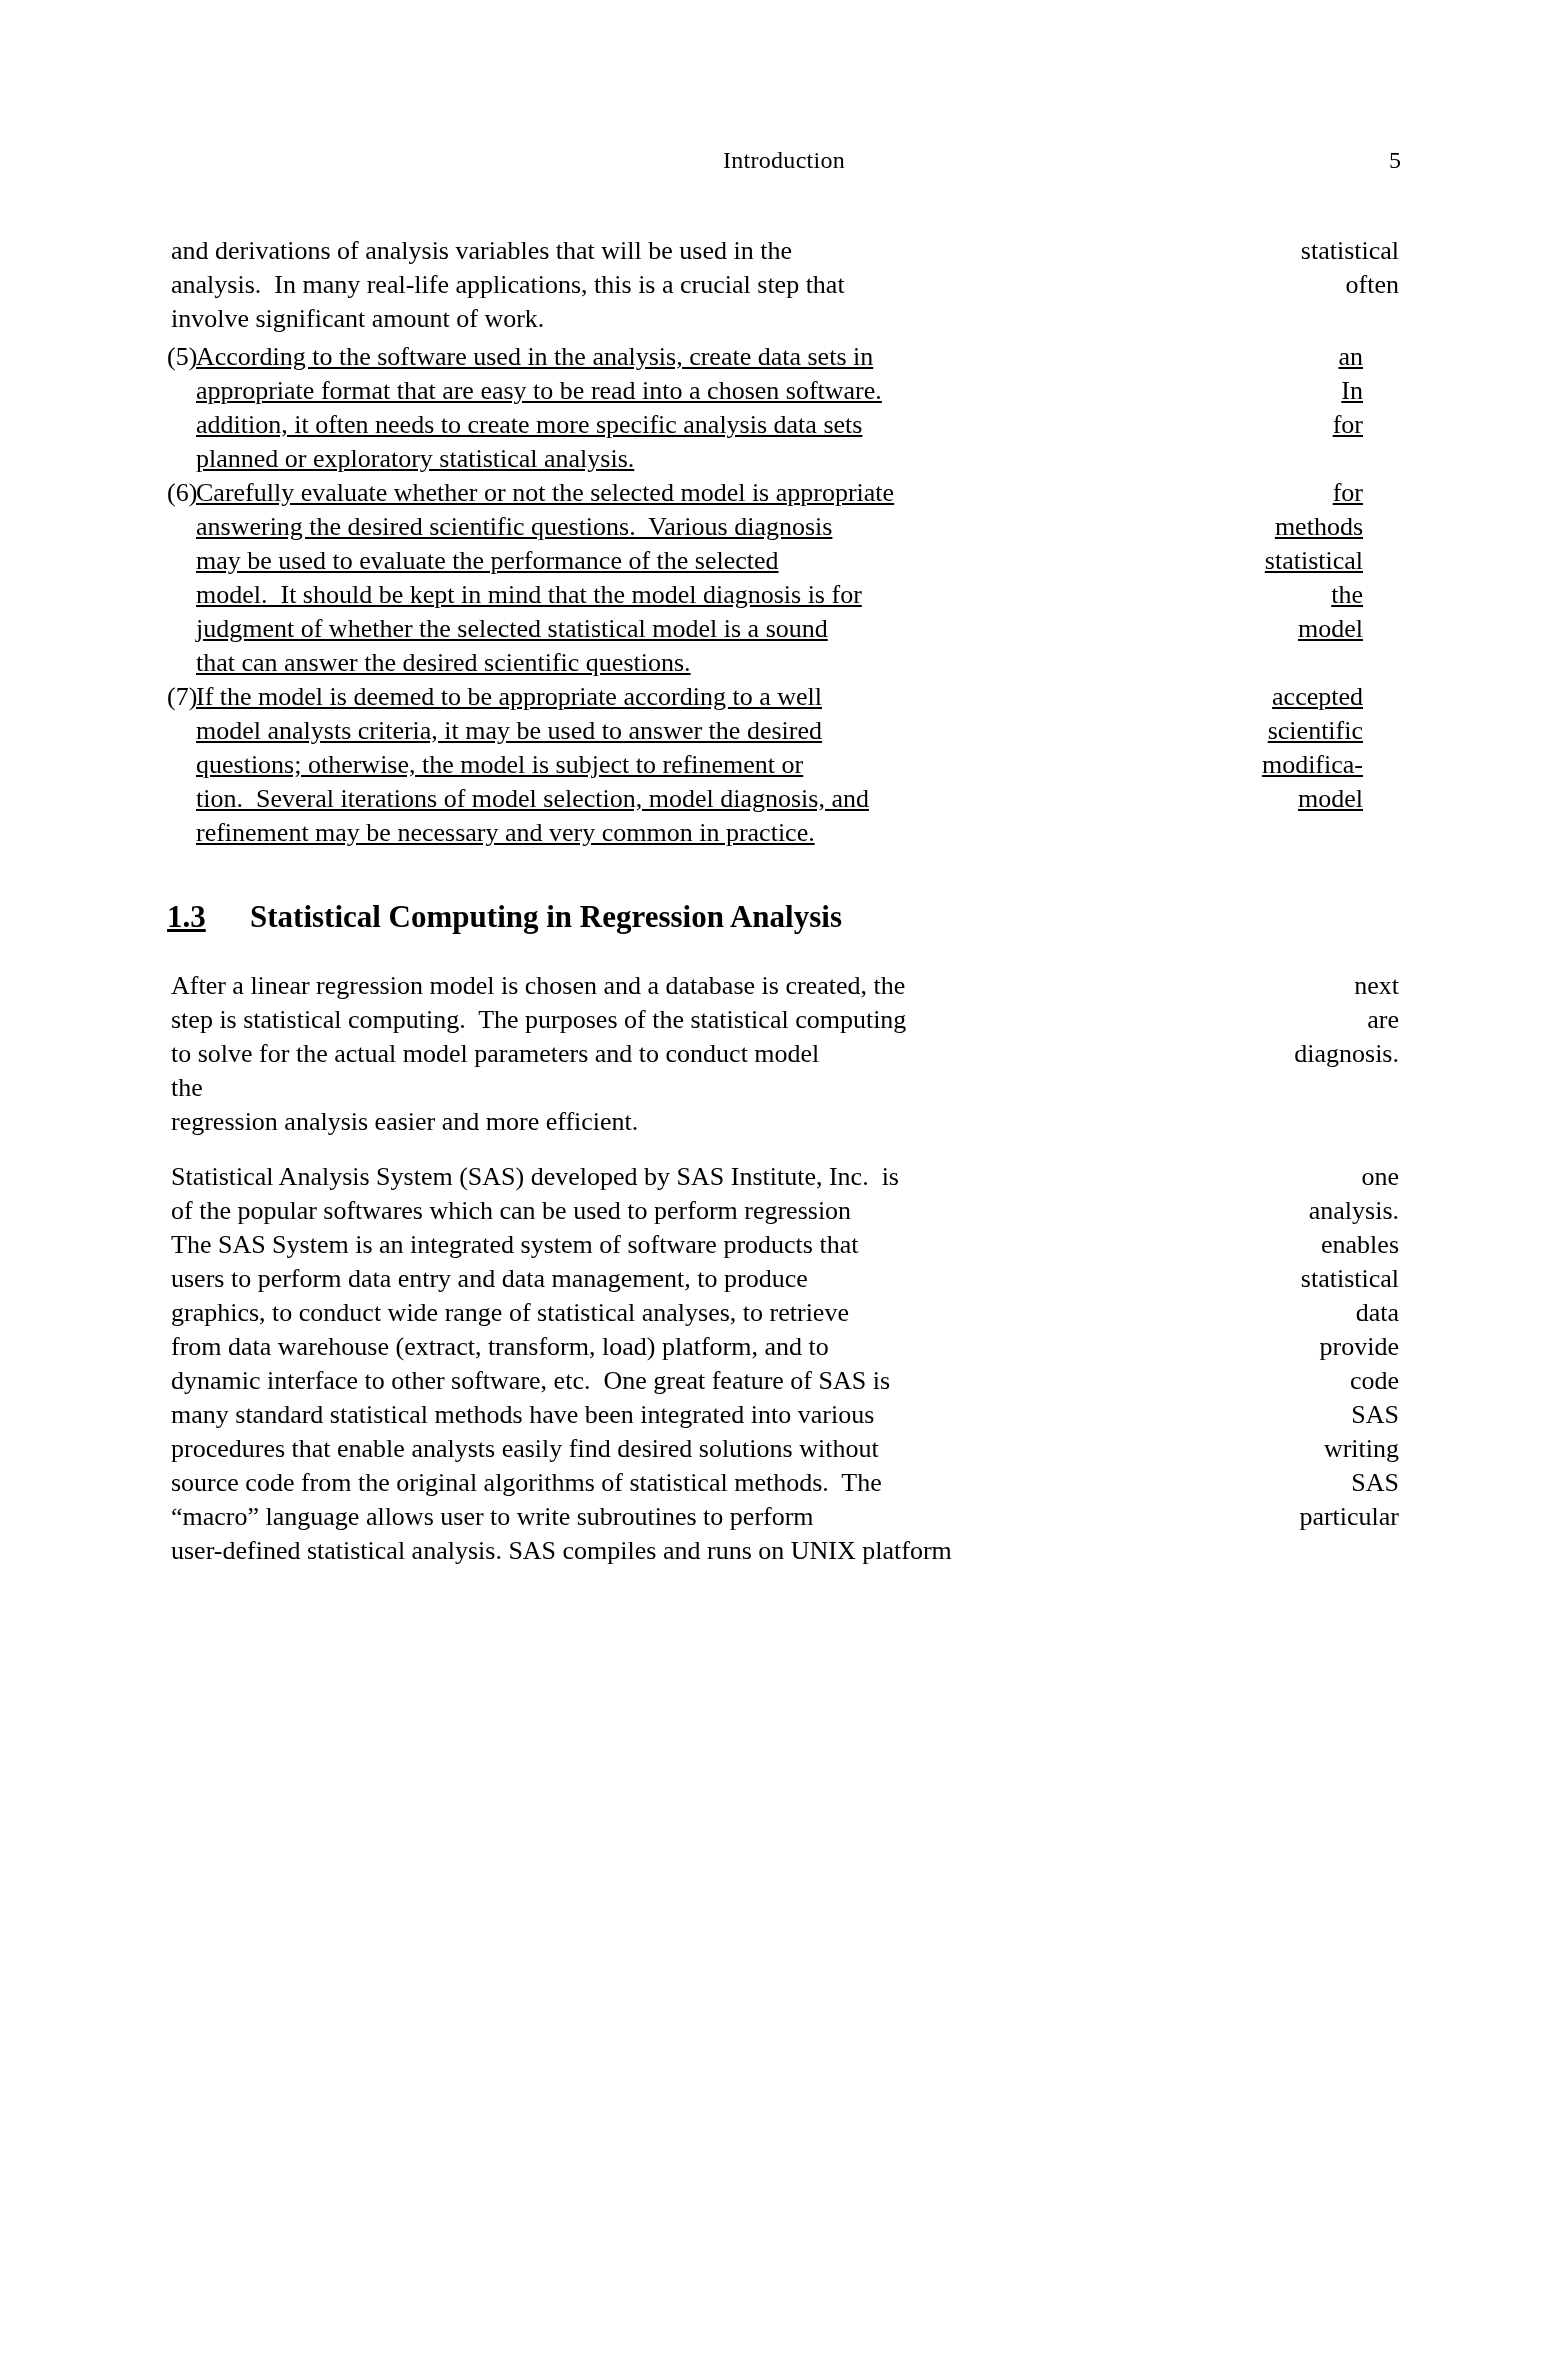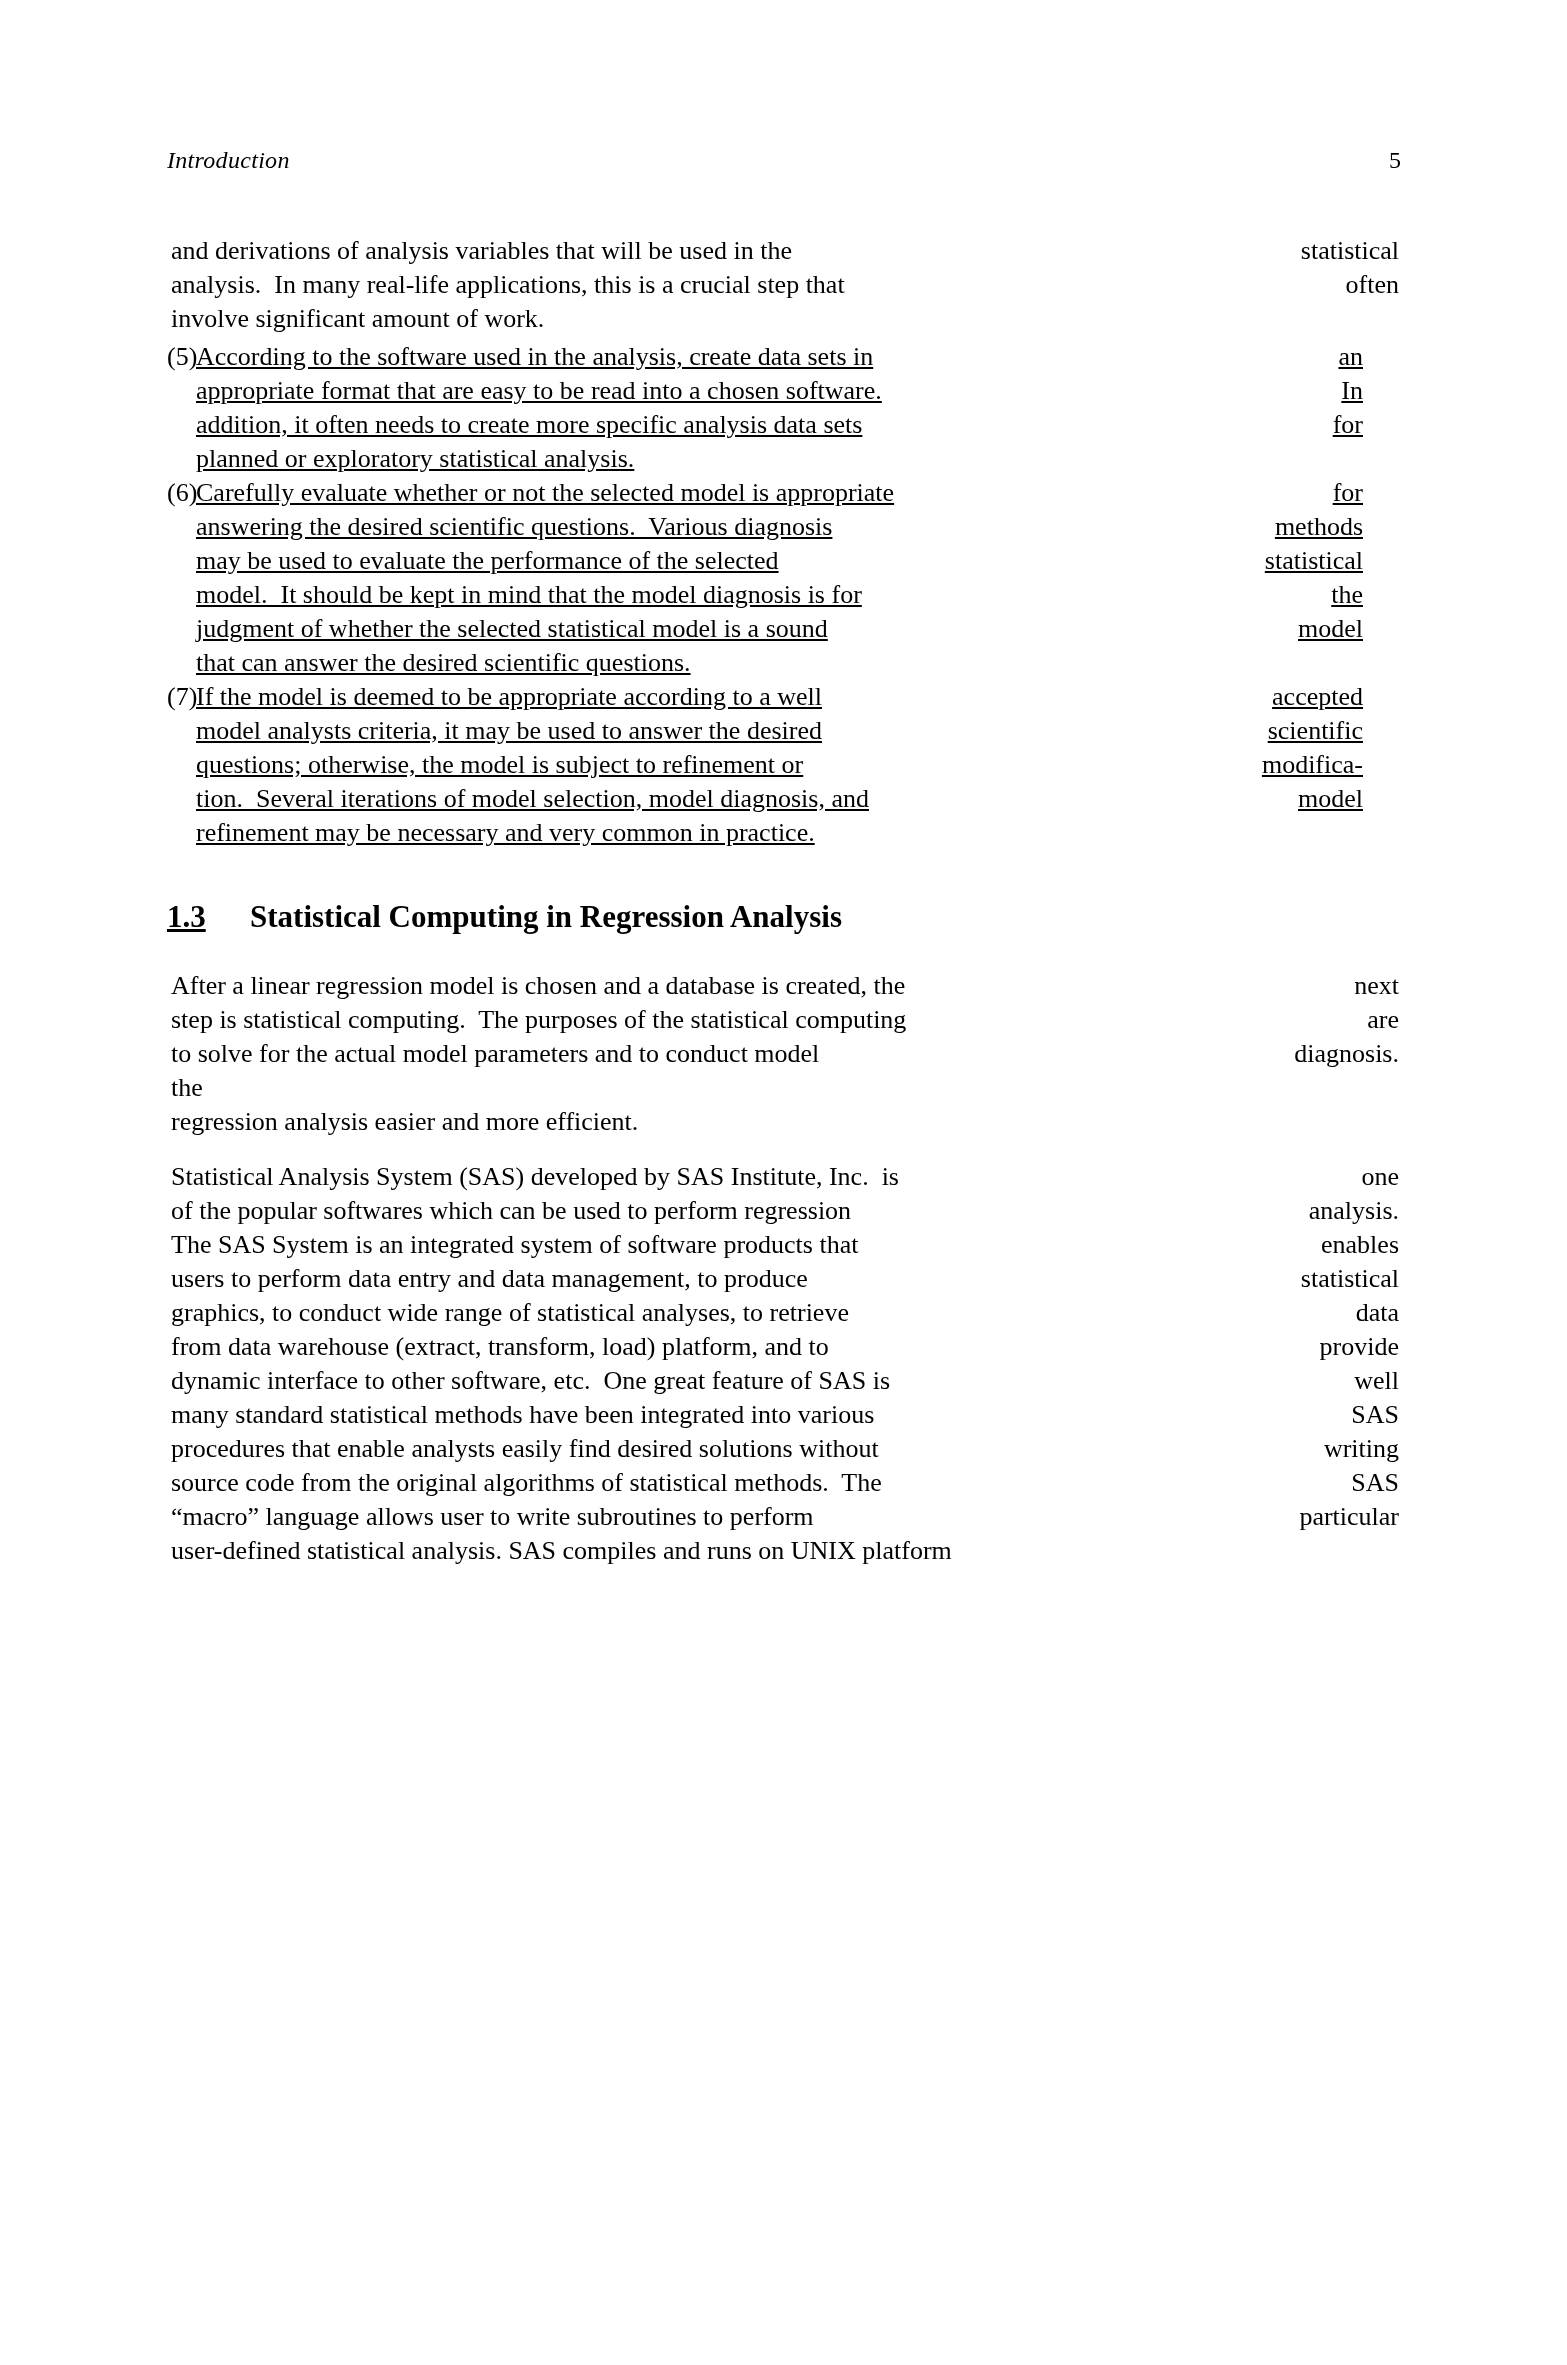--- a/index.html
+++ b/index.html
@@ -22,21 +22,21 @@
     position: absolute;
     left: 167px;
     right: 167px;
     top: 147px;
     height: 38px;
   }
   .runhead-title {
     position: absolute;
     left: 0;
     right: 0;
-    font-style: italic;
+    text-align: center;
     font-size: 24px;
     letter-spacing: 0.3px;
   }
   .runhead-pageno {
     position: absolute;
     right: 0;
     top: 0;
     font-size: 24px;
   }
 
@@ -232,21 +232,21 @@
         <div class="ln j">
           <span>graphics, to conduct wide range of statistical analyses, to retrieve</span>
           <span>data</span>
         </div>
         <div class="ln j">
           <span>from data warehouse (extract, transform, load) platform, and to</span>
           <span>provide</span>
         </div>
         <div class="ln j">
           <span>dynamic interface to other software, etc.  One great feature of SAS is</span>
-          <span>well</span>
+          <span>code</span>
         </div>
         <div class="ln j">
           <span>many standard statistical methods have been integrated into various</span>
           <span>SAS</span>
         </div>
         <div class="ln j">
           <span>procedures that enable analysts easily find desired solutions without</span>
           <span>writing</span>
         </div>
         <div class="ln j">

